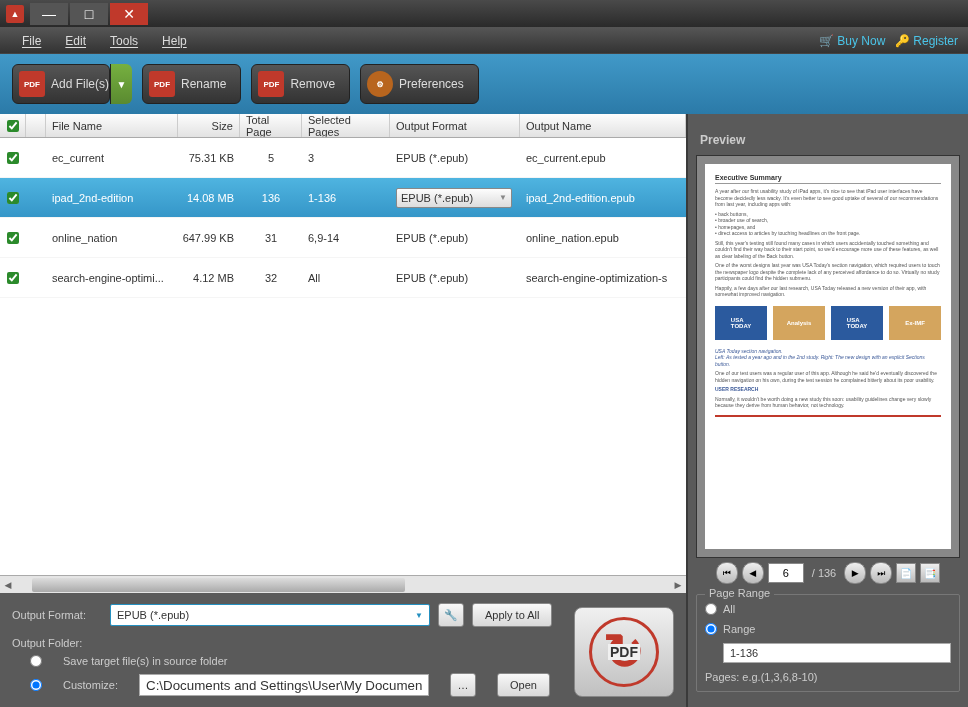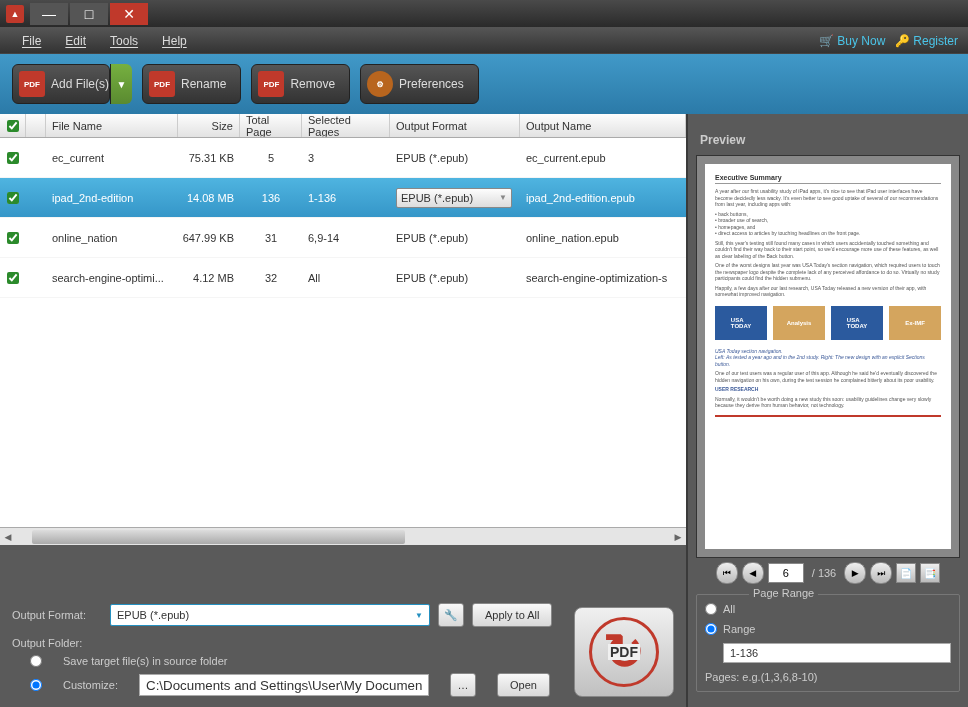--- a/index.html
+++ b/index.html
@@ -56,21 +56,21 @@
 .td-output { flex: 1; }
 .format-select { width: 116px; height: 20px; background: linear-gradient(to bottom, #fdfdfd, #dcdcdc); border: 1px solid #888; border-radius: 2px; display: flex; align-items: center; padding: 0 4px; font-size: 11px; color: #333; position: relative; }
 .format-select::after { content: '▼'; position: absolute; right: 4px; font-size: 8px; color: #888; }
 
 .scrollbar-h { height: 18px; background: #e5e5e5; display: flex; align-items: center; border-top: 1px solid #aaa; }
 .scroll-track { flex: 1; height: 14px; background: #e5e5e5; margin: 0 16px; position: relative; }
 .scroll-thumb { position: absolute; left: 0; width: 60%; height: 100%; background: linear-gradient(to bottom, #ddd, #aaa); border-radius: 2px; }
 .scroll-arrow { width: 16px; height: 16px; display: flex; align-items: center; justify-content: center; font-size: 9px; color: #666; cursor: pointer; }
 
 .bottom-panel { background: #5a5a5a; padding: 10px 12px; color: #ccc; font-size: 11px; }
-.form-row { display: flex; align-items: center; gap: 8px; margin-bottom: 10px; margin-top: 48px; }
+.form-row { display: flex; align-items: center; gap: 8px; margin-bottom: 10px; }
 .form-label { min-width: 90px; }
 .output-select { flex: 1; max-width: 320px; height: 22px; background: #fff; border: 1px solid #2590c0; border-radius: 2px; display: flex; align-items: center; padding: 0 6px; color: #333; position: relative; }
 .output-select::after { content: '▼'; position: absolute; right: 6px; font-size: 8px; color: #2590c0; }
 .btn-small { height: 24px; padding: 0 12px; background: linear-gradient(to bottom, #f8f8f8, #d8d8d8); border: 1px solid #888; border-radius: 3px; font-size: 11px; color: #333; cursor: pointer; display: flex; align-items: center; justify-content: center; }
 .icon-btn { width: 26px; padding: 0; }
 .radio-row { display: flex; align-items: center; gap: 21px; margin-top: 6px; margin-left: 18px; }
 .radio { width: 12px; height: 12px; }
 .path-input { flex: 1; height: 22px; background: #fff; border: 1px solid #aaa; padding: 0 6px; color: #333; }
 .big-pdf-btn { width: 100px; height: 90px; background: linear-gradient(to bottom, #f0f0f0, #c0c0c0); border: 1px solid #888; border-radius: 8px; margin-left: auto; position: absolute; right: 12px; bottom: 10px; display: flex; align-items: center; justify-content: center; cursor: pointer; }
 .pdf-circle { width: 70px; height: 70px; border: 3px solid #c0392b; border-radius: 50%; display: flex; align-items: center; justify-content: center; position: relative; font-weight: bold; color: #333; font-size: 14px; }
@@ -88,21 +88,21 @@
 .doc-thumb.person { background: #d4a55e; }
 .doc-red-line { height: 2px; background: #c0392b; margin-top: 6px; }
 
 .pager { height: 30px; display: flex; align-items: center; justify-content: center; gap: 4px; padding: 6px 0; }
 .pager-btn { width: 22px; height: 22px; background: linear-gradient(to bottom, #eee, #bbb); border: 1px solid #888; border-radius: 10px; display: flex; align-items: center; justify-content: center; font-size: 9px; cursor: pointer; }
 .page-input { width: 36px; height: 20px; text-align: center; border: 1px solid #888; font-size: 11px; }
 .page-total { color: #ccc; font-size: 11px; margin: 0 4px; }
 .pager-icon { width: 20px; height: 20px; background: linear-gradient(to bottom, #eee, #bbb); border: 1px solid #888; cursor: pointer; display: flex; align-items: center; justify-content: center; font-size: 10px; }
 
 .range-group { border: 1px solid #777; border-radius: 2px; padding: 8px; margin-top: 6px; position: relative; }
-.range-legend { position: absolute; top: -8px; left: 8px; background: #5a5a5a; padding: 0 4px; color: #ccc; font-size: 11px; margin-left: 44px; }
+.range-legend { position: absolute; top: -8px; left: 8px; background: #5a5a5a; padding: 0 4px; color: #ccc; font-size: 11px; }
 .range-row { display: flex; align-items: center; gap: 6px; margin-bottom: 8px; color: #ccc; font-size: 11px; }
 .range-input { flex: 1; height: 20px; border: 1px solid #aaa; background: #fff; padding: 0 6px; color: #333; font-size: 11px; }
 .range-hint { color: #ccc; font-size: 11px; margin-top: 6px; }
 
 .checkbox { width: 12px; height: 12px; accent-color: #2b8a2b; }
 </style>
 </head>
 <body>
 
 <div class="window">

